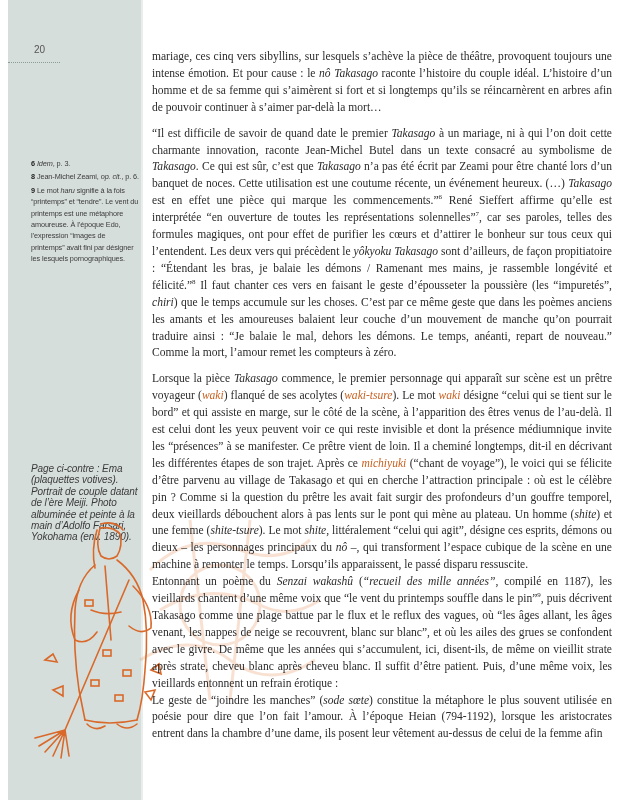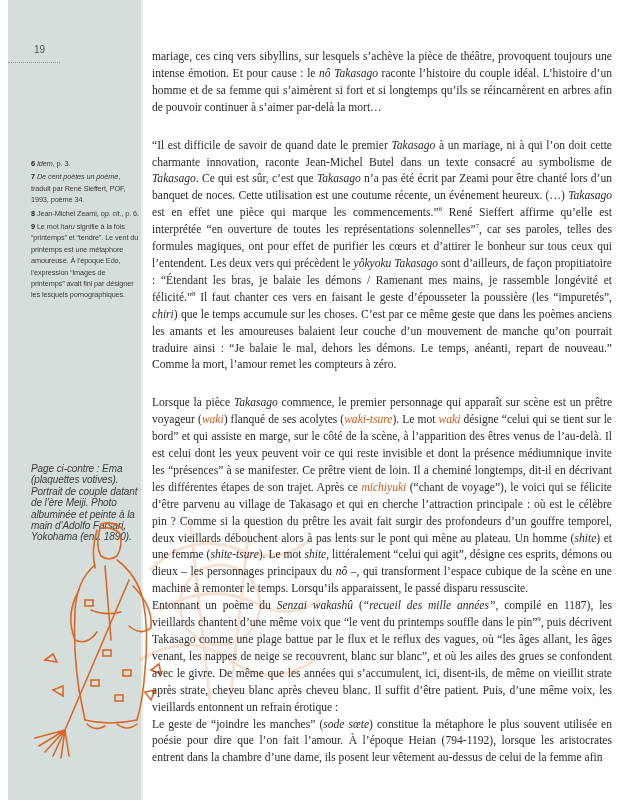--- a/index.html
+++ b/index.html
@@ -10,37 +10,36 @@
   .dotted-rule { position:absolute; left:8px; top:62px; width:52px; border-top:1px dotted #8a9a94; }
   .notes { position:absolute; left:31px; top:158px; width:108px; font-family:"Liberation Sans", sans-serif; font-size:7.3px; line-height:11.4px; color:#3b3b3b; letter-spacing:-0.1px; }
   .note { margin:0 0 2px 0; }
   .note .num { font-weight:bold; color:#222; }
   .note i { }
   .caption { position:absolute; left:31px; top:463px; width:108px; font-family:"Liberation Sans", sans-serif; font-style:italic; font-size:10px; line-height:11.4px; color:#3b3b3b; letter-spacing:-0.1px; }
   .illustration { position:absolute; left:25px; top:520px; width:150px; height:240px; }
   .illustration-bg { position:absolute; left:130px; top:510px; width:200px; height:200px; opacity:0.22; }
   .body-text { position:absolute; left:152px; top:48px; width:460px; font-family:"Liberation Serif", serif; font-size:11.55px; line-height:16.9px; color:#2b2b2b; text-align:justify; }
   .body-text p { margin:0; }
-  .body-text p.gap { margin-top:21px; }
+  .body-text p.gap { margin-top:9px; }
   .body-text i { font-style:italic; }
   .body-text .hl { color:#c8601f; font-style:italic; }
   .body-text sup { font-size:7px; line-height:0; }
 </style>
 </head>
 <body>
 
 <div class="side-panel"></div>
 <div class="side-edge"></div>
 
-<div class="page-number">19</div>
+<div class="page-number">20</div>
 <div class="dotted-rule"></div>
 
 <div class="notes" id="notes">
     <div class="note"><span class="num">6 </span><i>Idem</i><span>, p. 3.</span></div>
-    <div class="note"><span class="num">7 </span><i>De cent poètes un poème</i><span>, traduit par René Sieffert, POF, 1993, poème 34.</span></div>
     <div class="note"><span class="num">8 </span><span>Jean-Michel Zeami, </span><i>op. cit.</i><span>, p. 6.</span></div>
     <div class="note"><span class="num">9 </span><span>Le mot </span><i>haru</i><span> signifie à la fois “printemps” et “tendre”. Le vent du printemps est une métaphore amoureuse. À l’époque Edo, l’expression “images de printemps” avait fini par désigner les lesquels pornographiques.</span></div>
   </div>
 
 <div class="caption">Page ci-contre : Ema (plaquettes votives). Portrait de couple datant de l’ère Meiji. Photo albuminée et peinte à la main d’Adolfo Farsari, Yokohama (env. 1890).</div>
 
 <svg class="illustration-bg" viewBox="0 0 200 200">
   <g fill="none" stroke="#e07a35" stroke-width="3">
     <path d="M20 60 Q60 20 110 40 Q150 55 180 30"></path>
     <path d="M30 100 Q80 70 130 95 Q160 110 190 90"></path>

